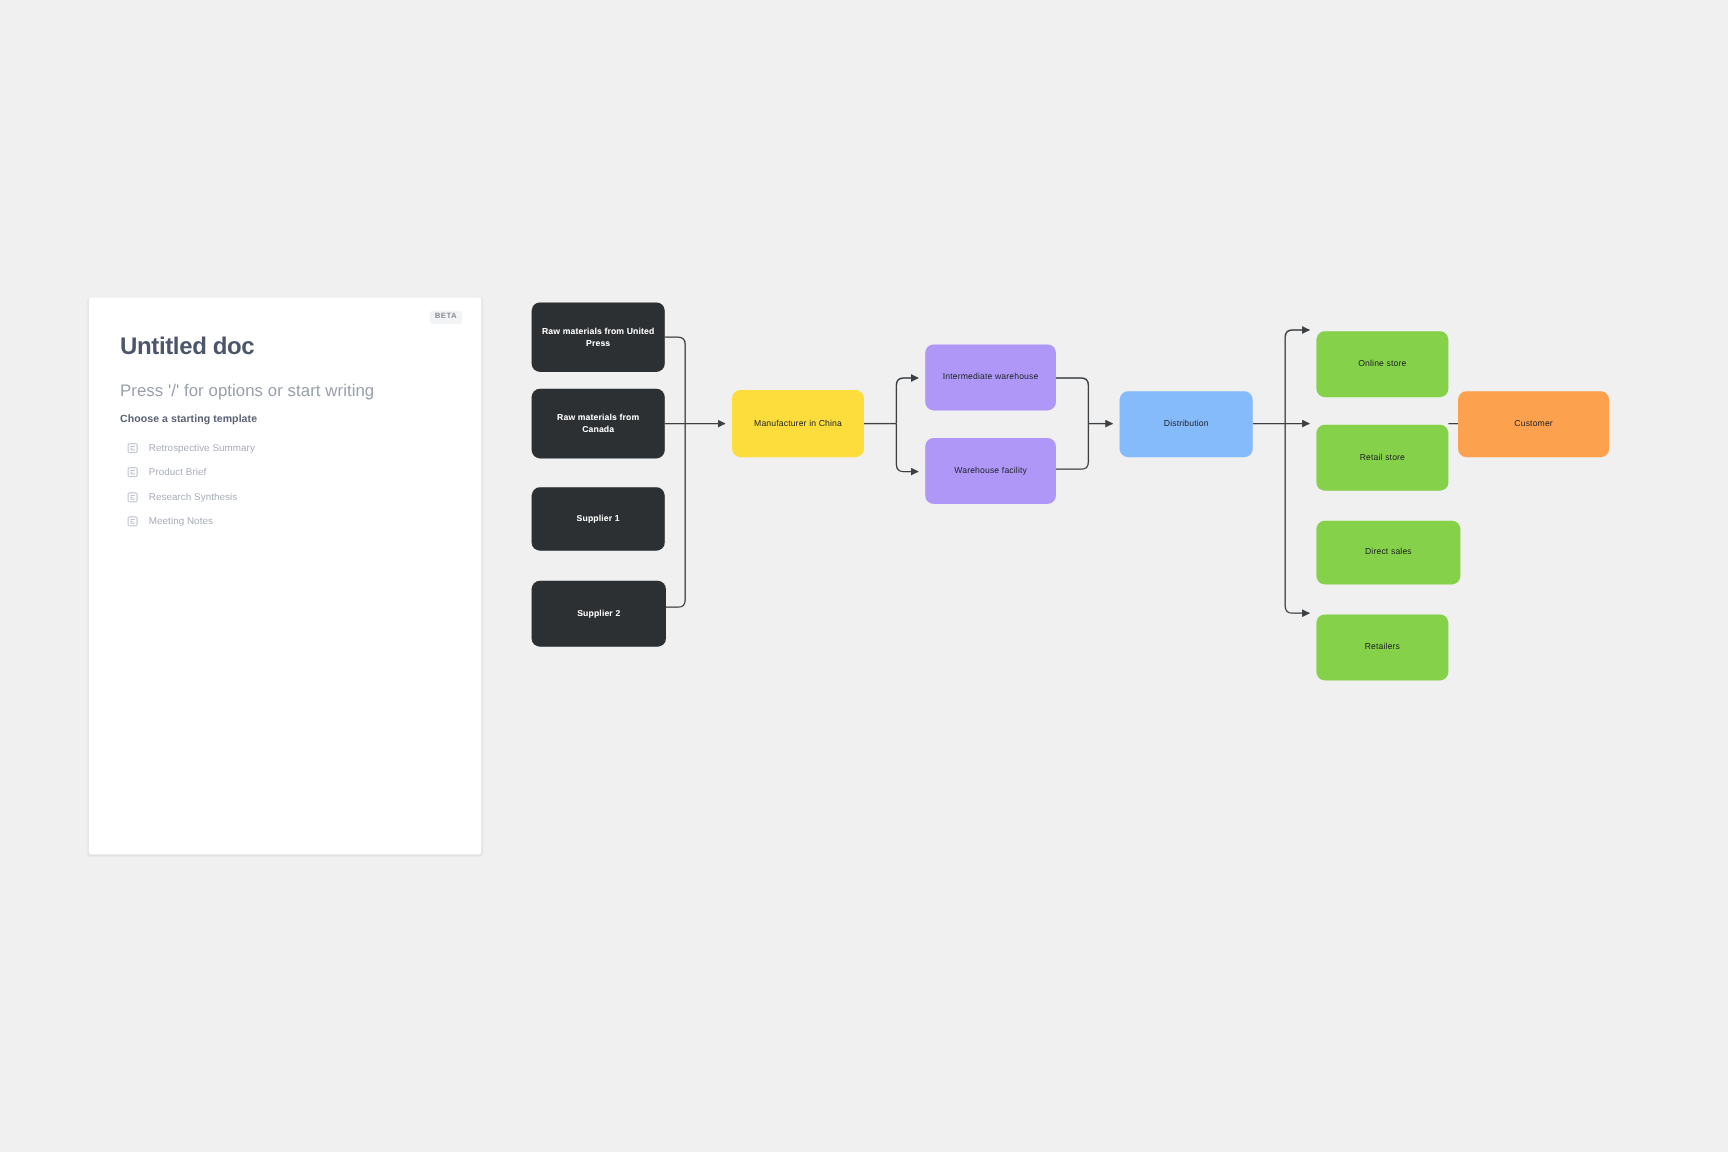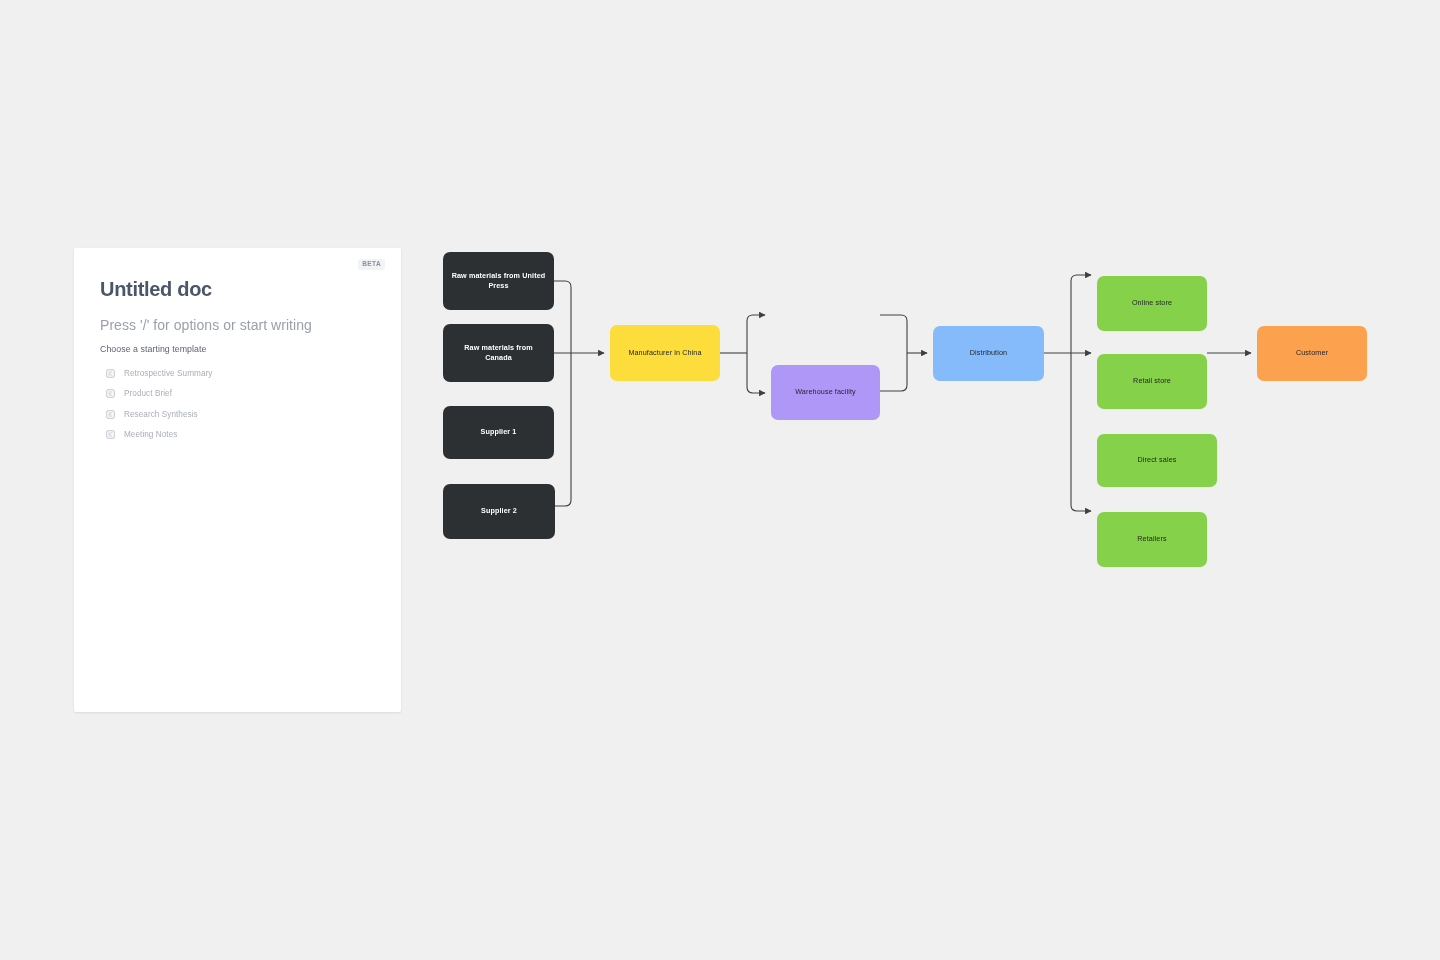--- a/index.html
+++ b/index.html
@@ -66,21 +66,21 @@
   .doc-subtitle {
     margin-top: 16px;
     font-size: 14px;
     color: #9aa0ab;
     letter-spacing: 0.05px;
   }
 
   .doc-section-title {
     margin-top: 11px;
     font-size: 8.8px;
-    font-weight: 400;
+    font-weight: 700;
     color: #5b6375;
     letter-spacing: 0.05px;
   }
 
   .template-list {
     margin-top: 9px;
     list-style: none;
   }
 
   .template-item {
@@ -222,24 +222,25 @@
     </g>
   </svg>
 
   <div class="node dark" style="left:443px;  top:252px; width:111px; height:58px;">Raw materials from United Press</div>
   <div class="node dark" style="left:443px;  top:324px; width:111px; height:58px;">Raw materials from Canada</div>
   <div class="node dark" style="left:443px;  top:406px; width:111px; height:53px;">Supplier 1</div>
   <div class="node dark" style="left:443px;  top:484px; width:112px; height:55px;">Supplier 2</div>
 
   <div class="node yellow" style="left:610px;  top:325px; width:110px; height:56px;">Manufacturer in China</div>
 
+  <div class="node purple" style="left:771px;  top:287px; width:109px; height:55px;">Intermediate warehouse</div>
   <div class="node purple" style="left:771px;  top:365px; width:109px; height:55px;">Warehouse facility</div>
 
   <div class="node blue" style="left:933px;  top:326px; width:111px; height:55px;">Distribution</div>
 
   <div class="node green" style="left:1097px; top:248px; width:110px; height:55px;">Online store</div>
   <div class="node green" style="left:1097px; top:326px; width:110px; height:55px;">Retail store</div>
   <div class="node green" style="left:1097px; top:406px; width:120px; height:53px;">Direct sales</div>
   <div class="node green" style="left:1097px; top:484px; width:110px; height:55px;">Retailers</div>
 
-  <div class="node orange" style="left:1257px; top:326px; width:110px; height:55px;">Customer</div>
+  <div class="node orange" style="left:1215px; top:326px; width:126px; height:55px;">Customer</div>
 
 </div>
 
 </body></html>

